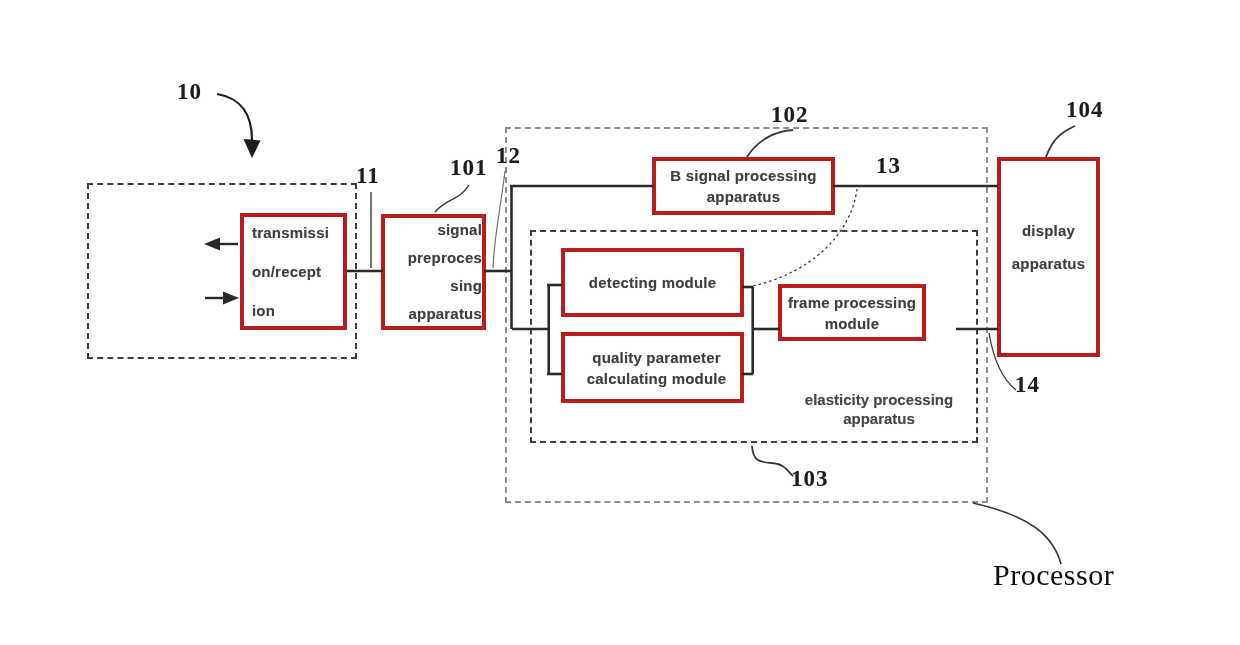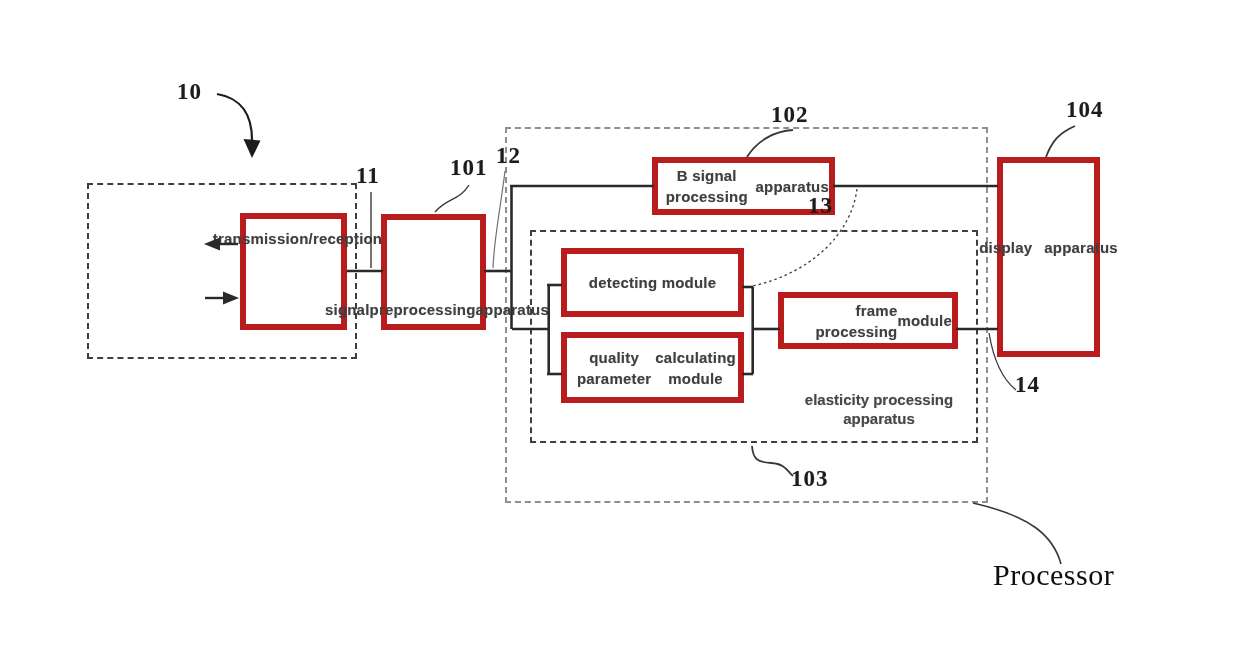--- a/index.html
+++ b/index.html
@@ -3,22 +3,22 @@
 <meta charset="utf-8">
 <style>
   html,body { margin:0; padding:0; background:#ffffff; }
   #figure {
     position:relative; width:1240px; height:645px;
     background:#ffffff; overflow:hidden;
     font-family:"Liberation Sans", sans-serif;
   }
   .box {
     position:absolute; box-sizing:border-box;
-    border:6px solid #b91c1c; background:#ffffff;
-    display:flex; flex-direction:row; align-items:center; justify-content:center;
+    border:4px solid #b91c1c; background:#ffffff;
+    display:flex; flex-direction:column; align-items:center; justify-content:center;
     font:700 15px "Liberation Sans", sans-serif;
     color:#3f3f3f; text-align:center; line-height:21px; letter-spacing:0.2px;
     text-shadow:0 0 1px rgba(60,60,60,0.35);
   }
   .box span { display:block; }
   .dashed {
     position:absolute; box-sizing:border-box;
     border:2px dashed #3e3e3e; background:transparent;
   }
   .dashed.gray { border-color:#8f8f8f; }
@@ -43,31 +43,31 @@
   #dash-elast    { left:530px; top:230px; width:448px; height:213px; }
 
   #box-probe     { left:98px;  top:213px; width:105px; height:117px; line-height:22px; }
   #box-trans     { left:240px; top:213px; width:107px; height:117px;
                    align-items:flex-start; text-align:left; padding-left:8px; line-height:39px; }
   #box-signal    { left:381px; top:214px; width:105px; height:116px;
                    align-items:flex-end; text-align:left; padding-left:7px; line-height:28px; }
   #box-bsig      { left:652px; top:157px; width:183px; height:58px; }
   #box-edetect   { left:561px; top:248px; width:183px; height:69px; }
   #box-quality   { left:561px; top:332px; width:183px; height:71px;padding-left:8px; }
-  #box-frame     { left:778px; top:292px; width:180px; height:57px;text-align:right; }
+  #box-frame     { left:778px; top:284px; width:148px; height:57px;text-align:right; }
   #box-display   { left:997px; top:157px; width:103px; height:200px; padding-bottom:20px;gap:12px; }
 
   #lbl-elast-group { left:783px; top:390px; width:192px; }
 
   #ref-10  { left:177px;  top:79px; }
   #ref-11  { left:356px;  top:163px; }
   #ref-12  { left:496px;  top:143px; }
   #ref-101 { left:450px;  top:155px; }
   #ref-102 { left:771px;  top:102px; }
-  #ref-13  { left:808px;  top:153px;margin-top:40px; }
+  #ref-13  { left:876px;  top:153px; }
   #ref-104 { left:1066px; top:97px; }
   #ref-14  { left:1015px; top:372px; }
   #ref-103 { left:791px;  top:466px; }
   #ann-processor { left:993px; top:558px; }
 </style>
 </head>
 <body>
 
 <div id="figure">
 

